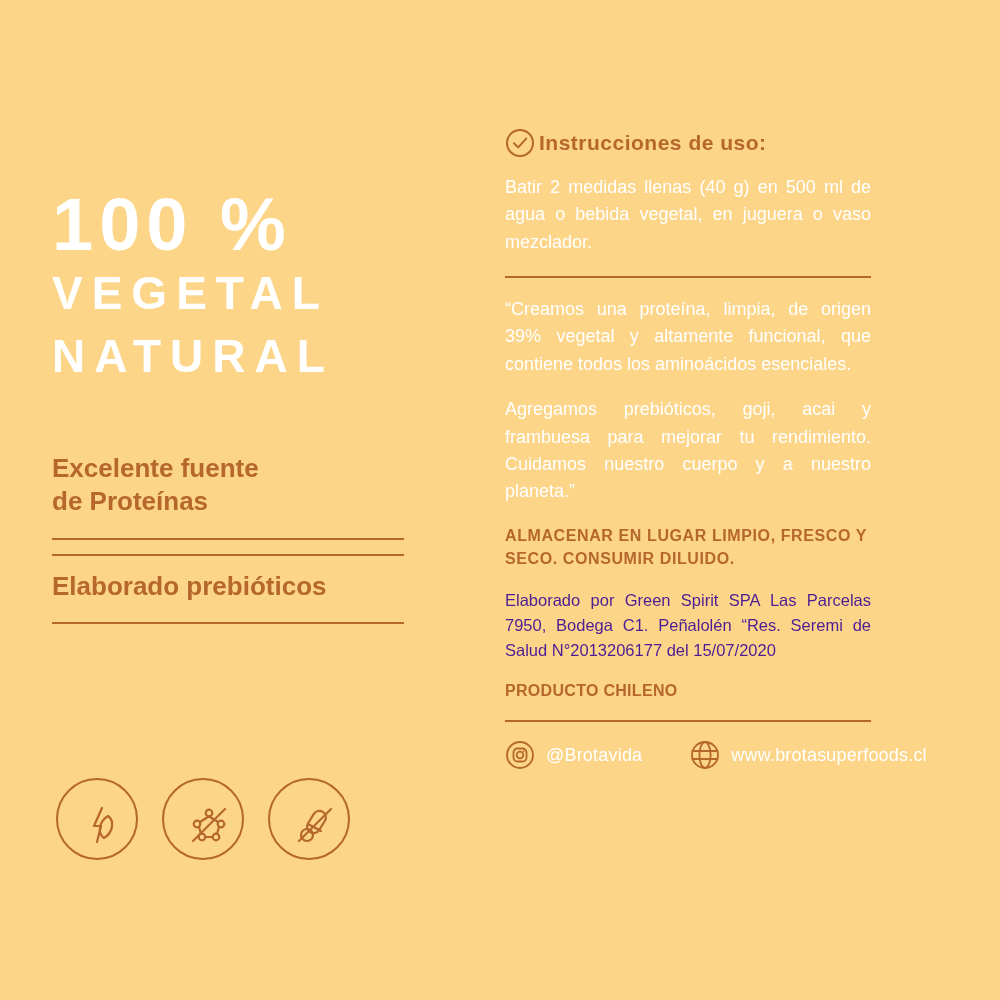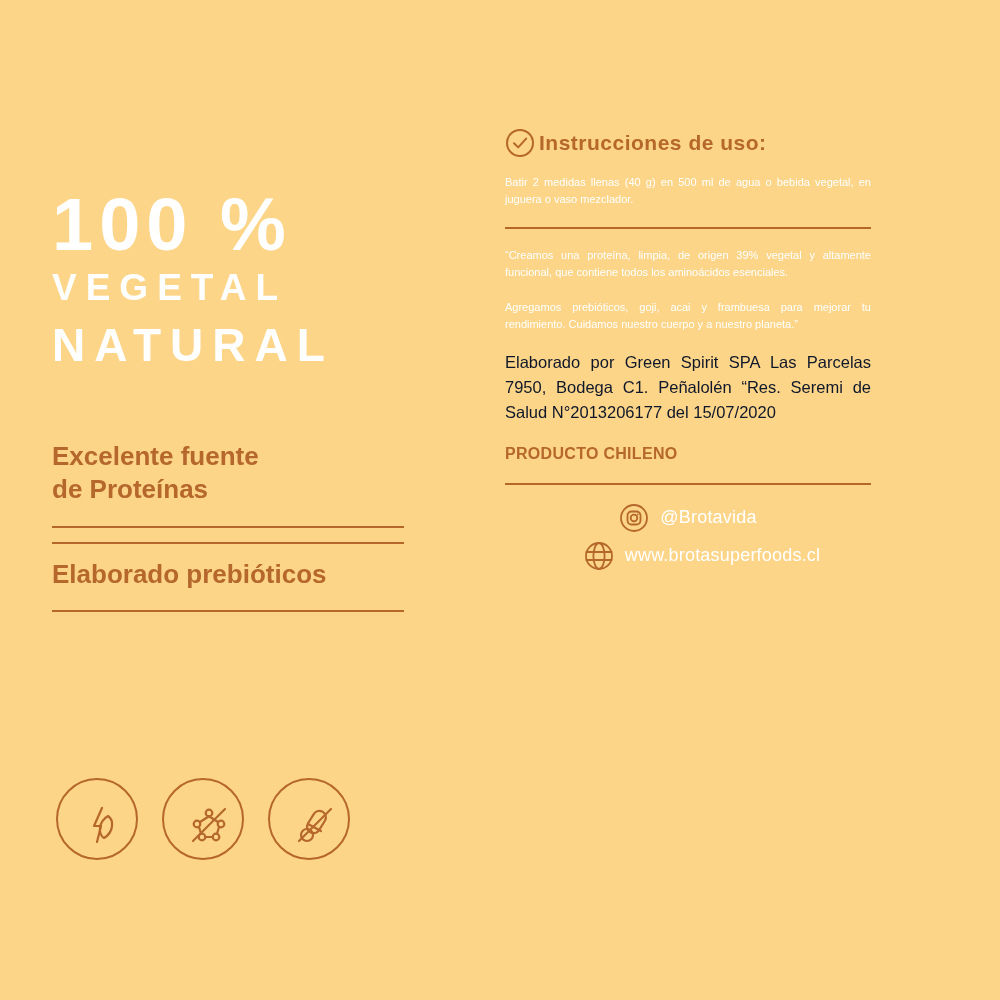--- a/index.html
+++ b/index.html
@@ -35,38 +35,38 @@
     letter-spacing: 2px;
   }
   .headline .line1 {
     font-size: 74px;
     font-weight: bold;
     line-height: 0.95;
     letter-spacing: 6px;
     white-space: pre;
   }
   .headline .line2 {
-    font-size: 37px;
+    font-size: 46px;
     font-weight: bold;
     line-height: 1.18;
     letter-spacing: 9px;
     margin-top: 6px;
   }
   .headline .line3 {
     font-size: 46px;
     font-weight: bold;
     line-height: 1.18;
     letter-spacing: 9px;
     margin-top: 8px;
   }
 
   .claims {
     position: absolute;
     left: 52px;
-    top: 440px;
+    top: 452px;
     width: 352px;
   }
   .claim {
     font-size: 26px;
     font-weight: bold;
     line-height: 1.28;
     color: #B5672C;
     padding-bottom: 10px;
   }
   .claim .l {
@@ -116,21 +116,21 @@
     flex: 0 0 30px;
   }
   .instr-title {
     font-size: 21px;
     font-weight: bold;
     color: #B5672C;
     letter-spacing: 0.5px;
   }
   .body-text {
     color: #ffffff;
-    font-size: 11px;
+    font-size: 18px;
     line-height: 1.52;
     text-align: justify;
     margin: 0 0 18px 0;
   }
   .body-text.first { margin-bottom: 20px; }
   .rule {
     height: 2px;
     background: #B5672C;
     width: 366px;
     margin: 16px 0 18px 0;
@@ -140,37 +140,36 @@
     font-size: 16px;
     font-weight: bold;
     line-height: 1.45;
     letter-spacing: 0.3px;
     margin: 0 0 18px 0;
   }
   .brown-text.small-caps {
     letter-spacing: 0.6px;
   }
   .maker {
-    color: #0f172a;
+    color: #4c1d95;
     font-size: 16.5px;
     line-height: 1.52;
     text-align: justify;
     margin: 0 0 16px 0;
   }
   .footer-rule {
     height: 2px;
     background: #B5672C;
     width: 366px;
     margin: 14px 0 18px 0;
   }
   .social {
     display: flex;
     align-items: center;
-    gap: 8px;
-    flex-direction: column;
+    gap: 20px;
   }
   .social .item {
     display: flex;
     align-items: center;
     gap: 11px;
   }
   .social .item.web { margin-left: 28px; }
   .social .label {
     color: #ffffff;
     font-size: 18px;
@@ -256,20 +255,21 @@
     </div>
 
     <p class="body-text first">Batir 2 medidas llenas (40 g) en 500 ml de agua o bebida vegetal, en juguera o vaso mezclador.</p>
 
     <div class="rule"></div>
 
     <p class="body-text">“Creamos una proteína, limpia, de origen 39% vegetal y altamente funcional, que contiene todos los aminoácidos esenciales.</p>
     <p class="body-text">Agregamos prebióticos, goji, acai y frambuesa para mejorar tu rendimiento. Cuidamos nuestro cuerpo y a nuestro planeta.”</p>
 
 
+    <p class="brown-text small-caps">ALMACENAR EN LUGAR LIMPIO, FRESCO Y SECO. CONSUMIR DILUIDO.</p>
 
     <p class="maker">Elaborado por Green Spirit SPA Las Parcelas 7950, Bodega C1. Peñalolén “Res. Seremi de Salud N°2013206177 del 15/07/2020</p>
 
     <p class="brown-text">PRODUCTO CHILENO</p>
 
     <div class="footer-rule"></div>
 
     <div class="social">
       <div class="item">
         <span class="ic">

